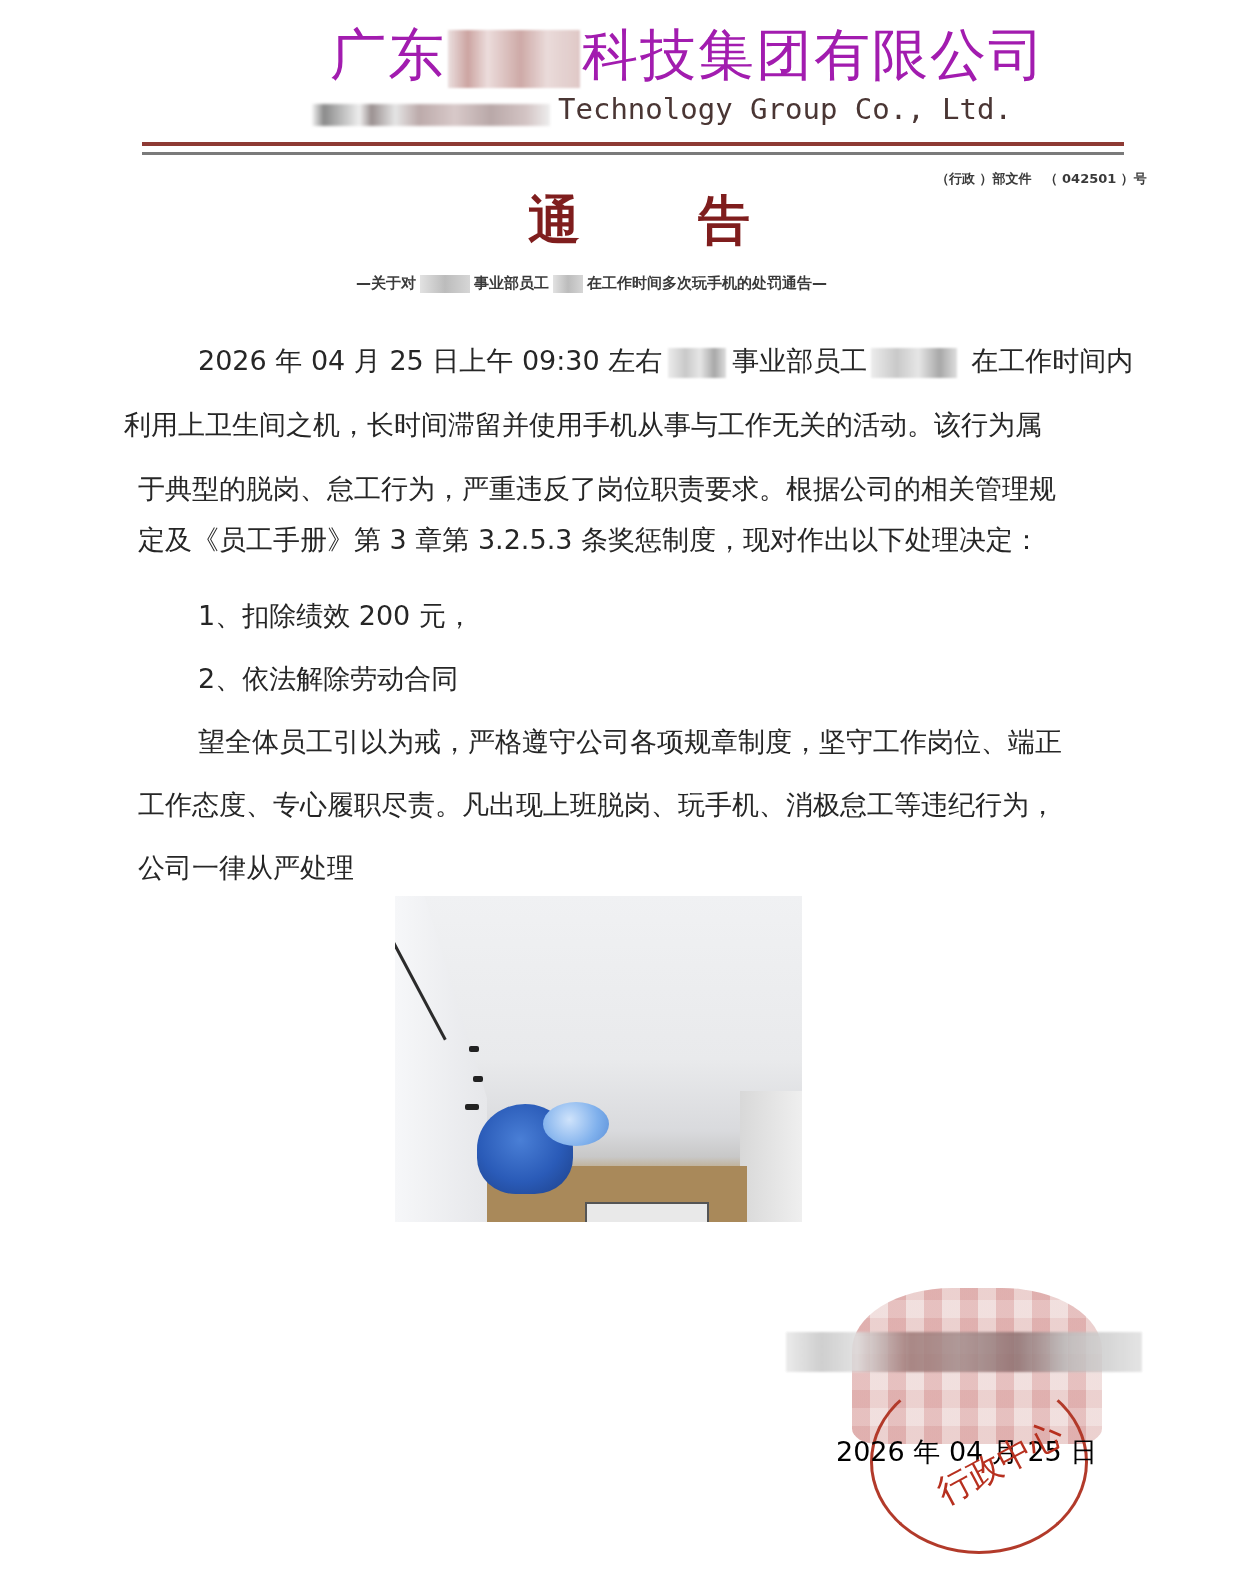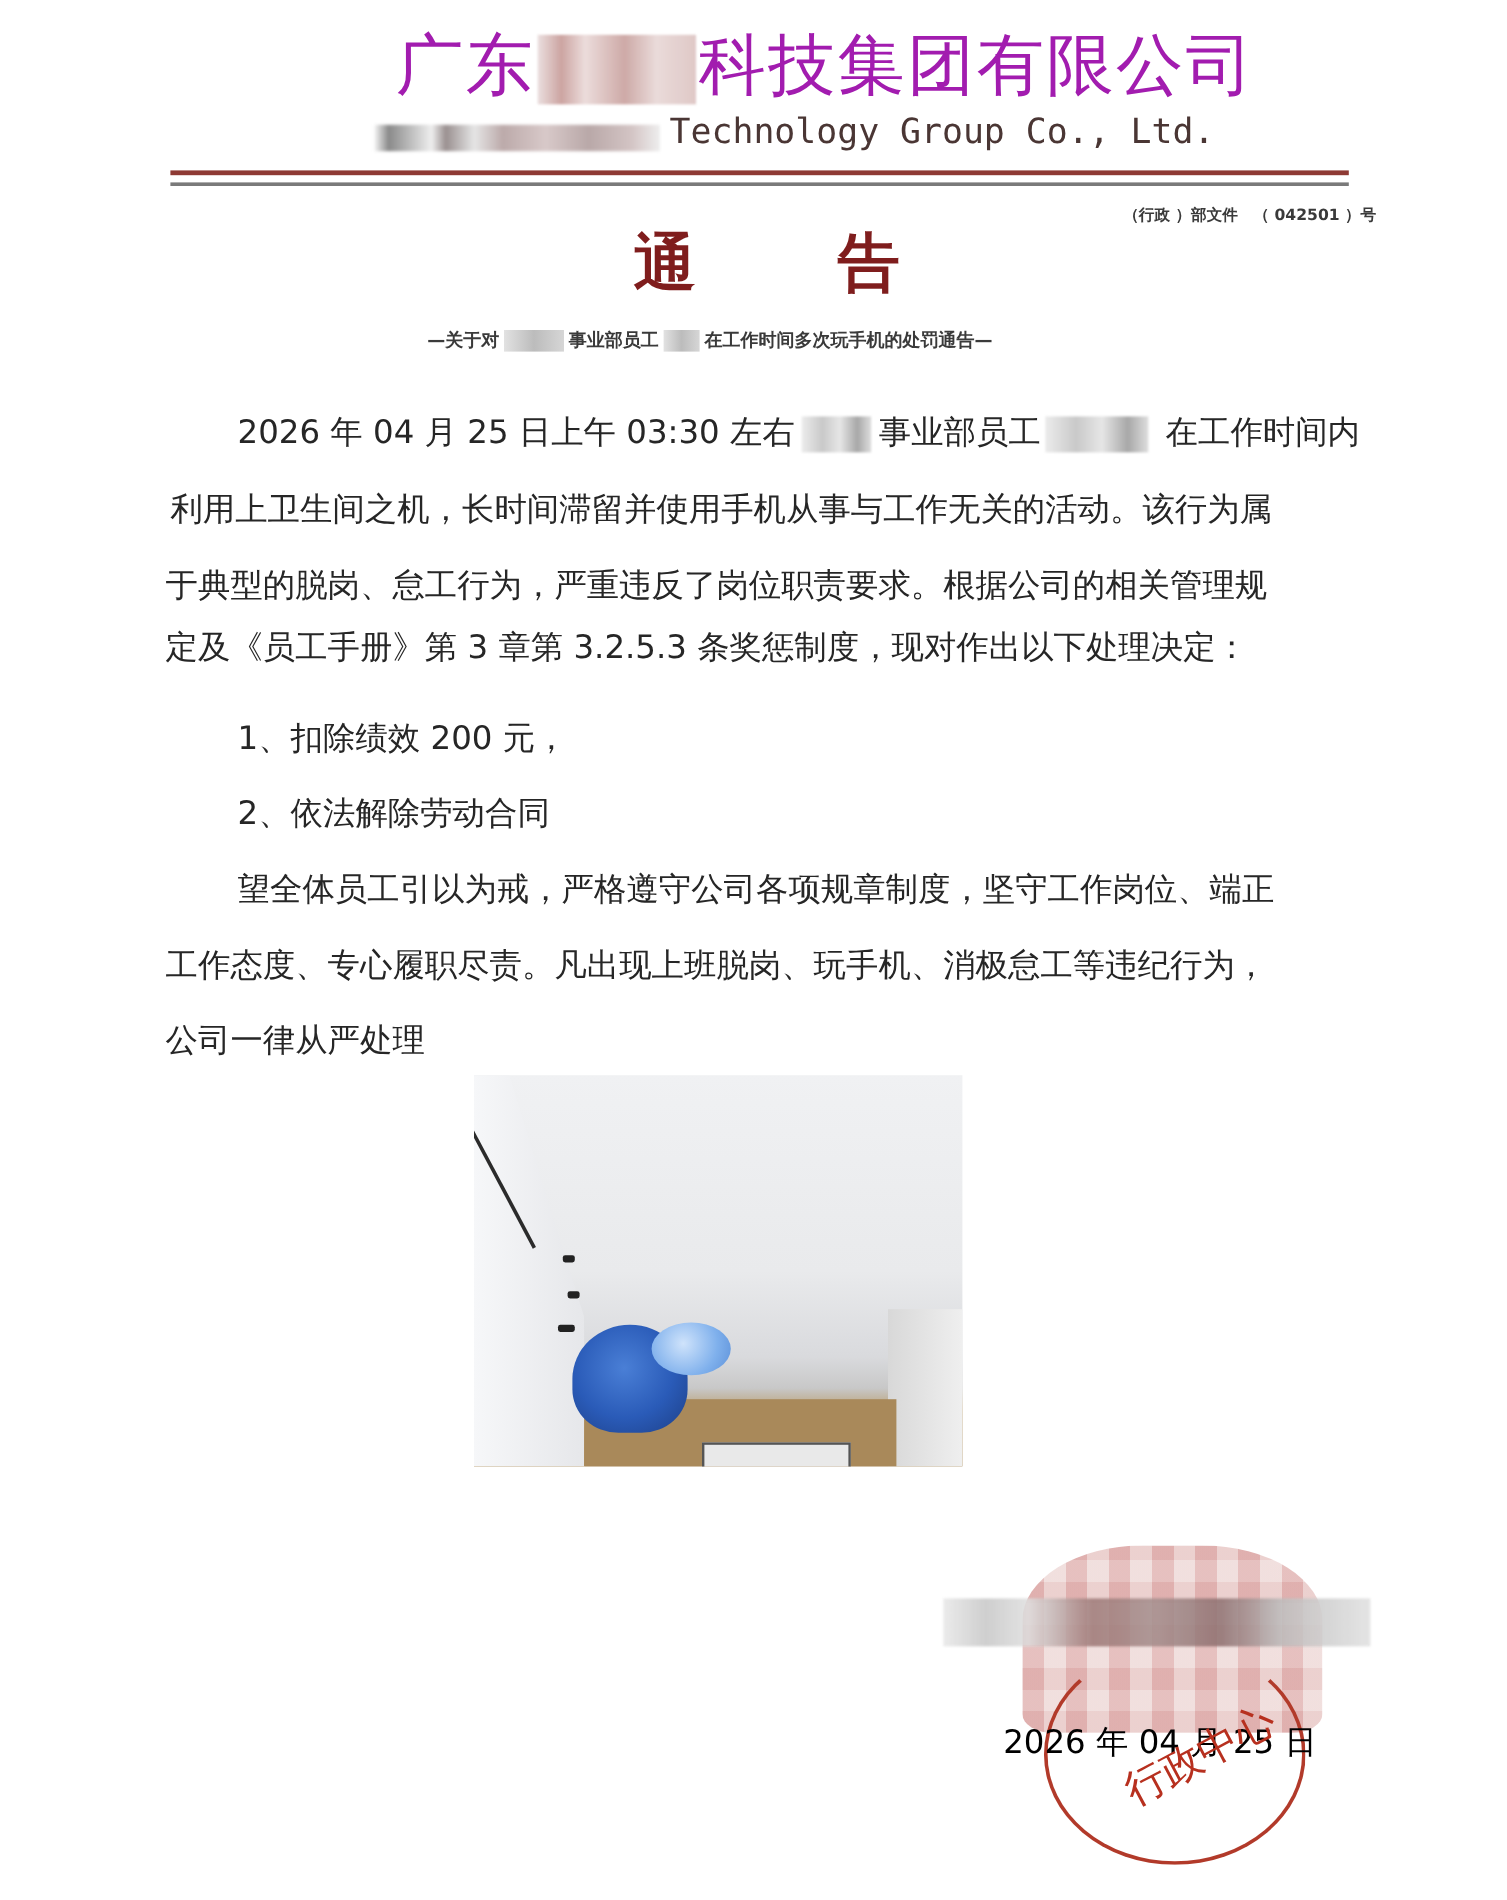--- a/index.html
+++ b/index.html
@@ -83,23 +83,23 @@
 
 <div class="abs doc-num">（行政 ）部文件　（ 042501 ）号</div>
 
 <div class="abs title">通告</div>
 
 <div class="abs subtitle">
   <span>—关于对</span><span class="redact" style="width:50px;margin:0 4px"></span><span>事业部员工</span><span class="redact" style="width:30px;margin:0 4px"></span><span>在工作时间多次玩手机的处罚通告—</span>
 </div>
 
 <div class="abs para" style="left:198px;top:329px">
-  <span>2026 年 04 月 25 日上午 03:30 左右</span><span class="redact-in" style="width:58px;margin:0 6px"></span><span>事业部员工</span><span class="redact-in" style="width:86px;margin:0 14px 0 4px"></span><span>在工作时间内</span>
+  <span>2026 年 04 月 25 日上午 09:30 左右</span><span class="redact-in" style="width:58px;margin:0 6px"></span><span>事业部员工</span><span class="redact-in" style="width:86px;margin:0 14px 0 4px"></span><span>在工作时间内</span>
 </div>
-<div class="abs para" style="left:142px;top:393px">利用上卫生间之机，长时间滞留并使用手机从事与工作无关的活动。该行为属</div>
+<div class="abs para" style="left:124px;top:393px">利用上卫生间之机，长时间滞留并使用手机从事与工作无关的活动。该行为属</div>
 <div class="abs para" style="left:138px;top:457px">于典型的脱岗、怠工行为，严重违反了岗位职责要求。根据公司的相关管理规</div>
 <div class="abs para" style="left:138px;top:508px">定及《员工手册》第 3 章第 3.2.5.3 条奖惩制度，现对作出以下处理决定：</div>
 
 <div class="abs para" style="left:198px;top:584px">1、扣除绩效 200 元，</div>
 <div class="abs para" style="left:198px;top:647px">2、依法解除劳动合同</div>
 
 <div class="abs para" style="left:198px;top:710px">望全体员工引以为戒，严格遵守公司各项规章制度，坚守工作岗位、端正</div>
 <div class="abs para" style="left:138px;top:773px">工作态度、专心履职尽责。凡出现上班脱岗、玩手机、消极怠工等违纪行为，</div>
 <div class="abs para" style="left:138px;top:836px">公司一律从严处理</div>
 

